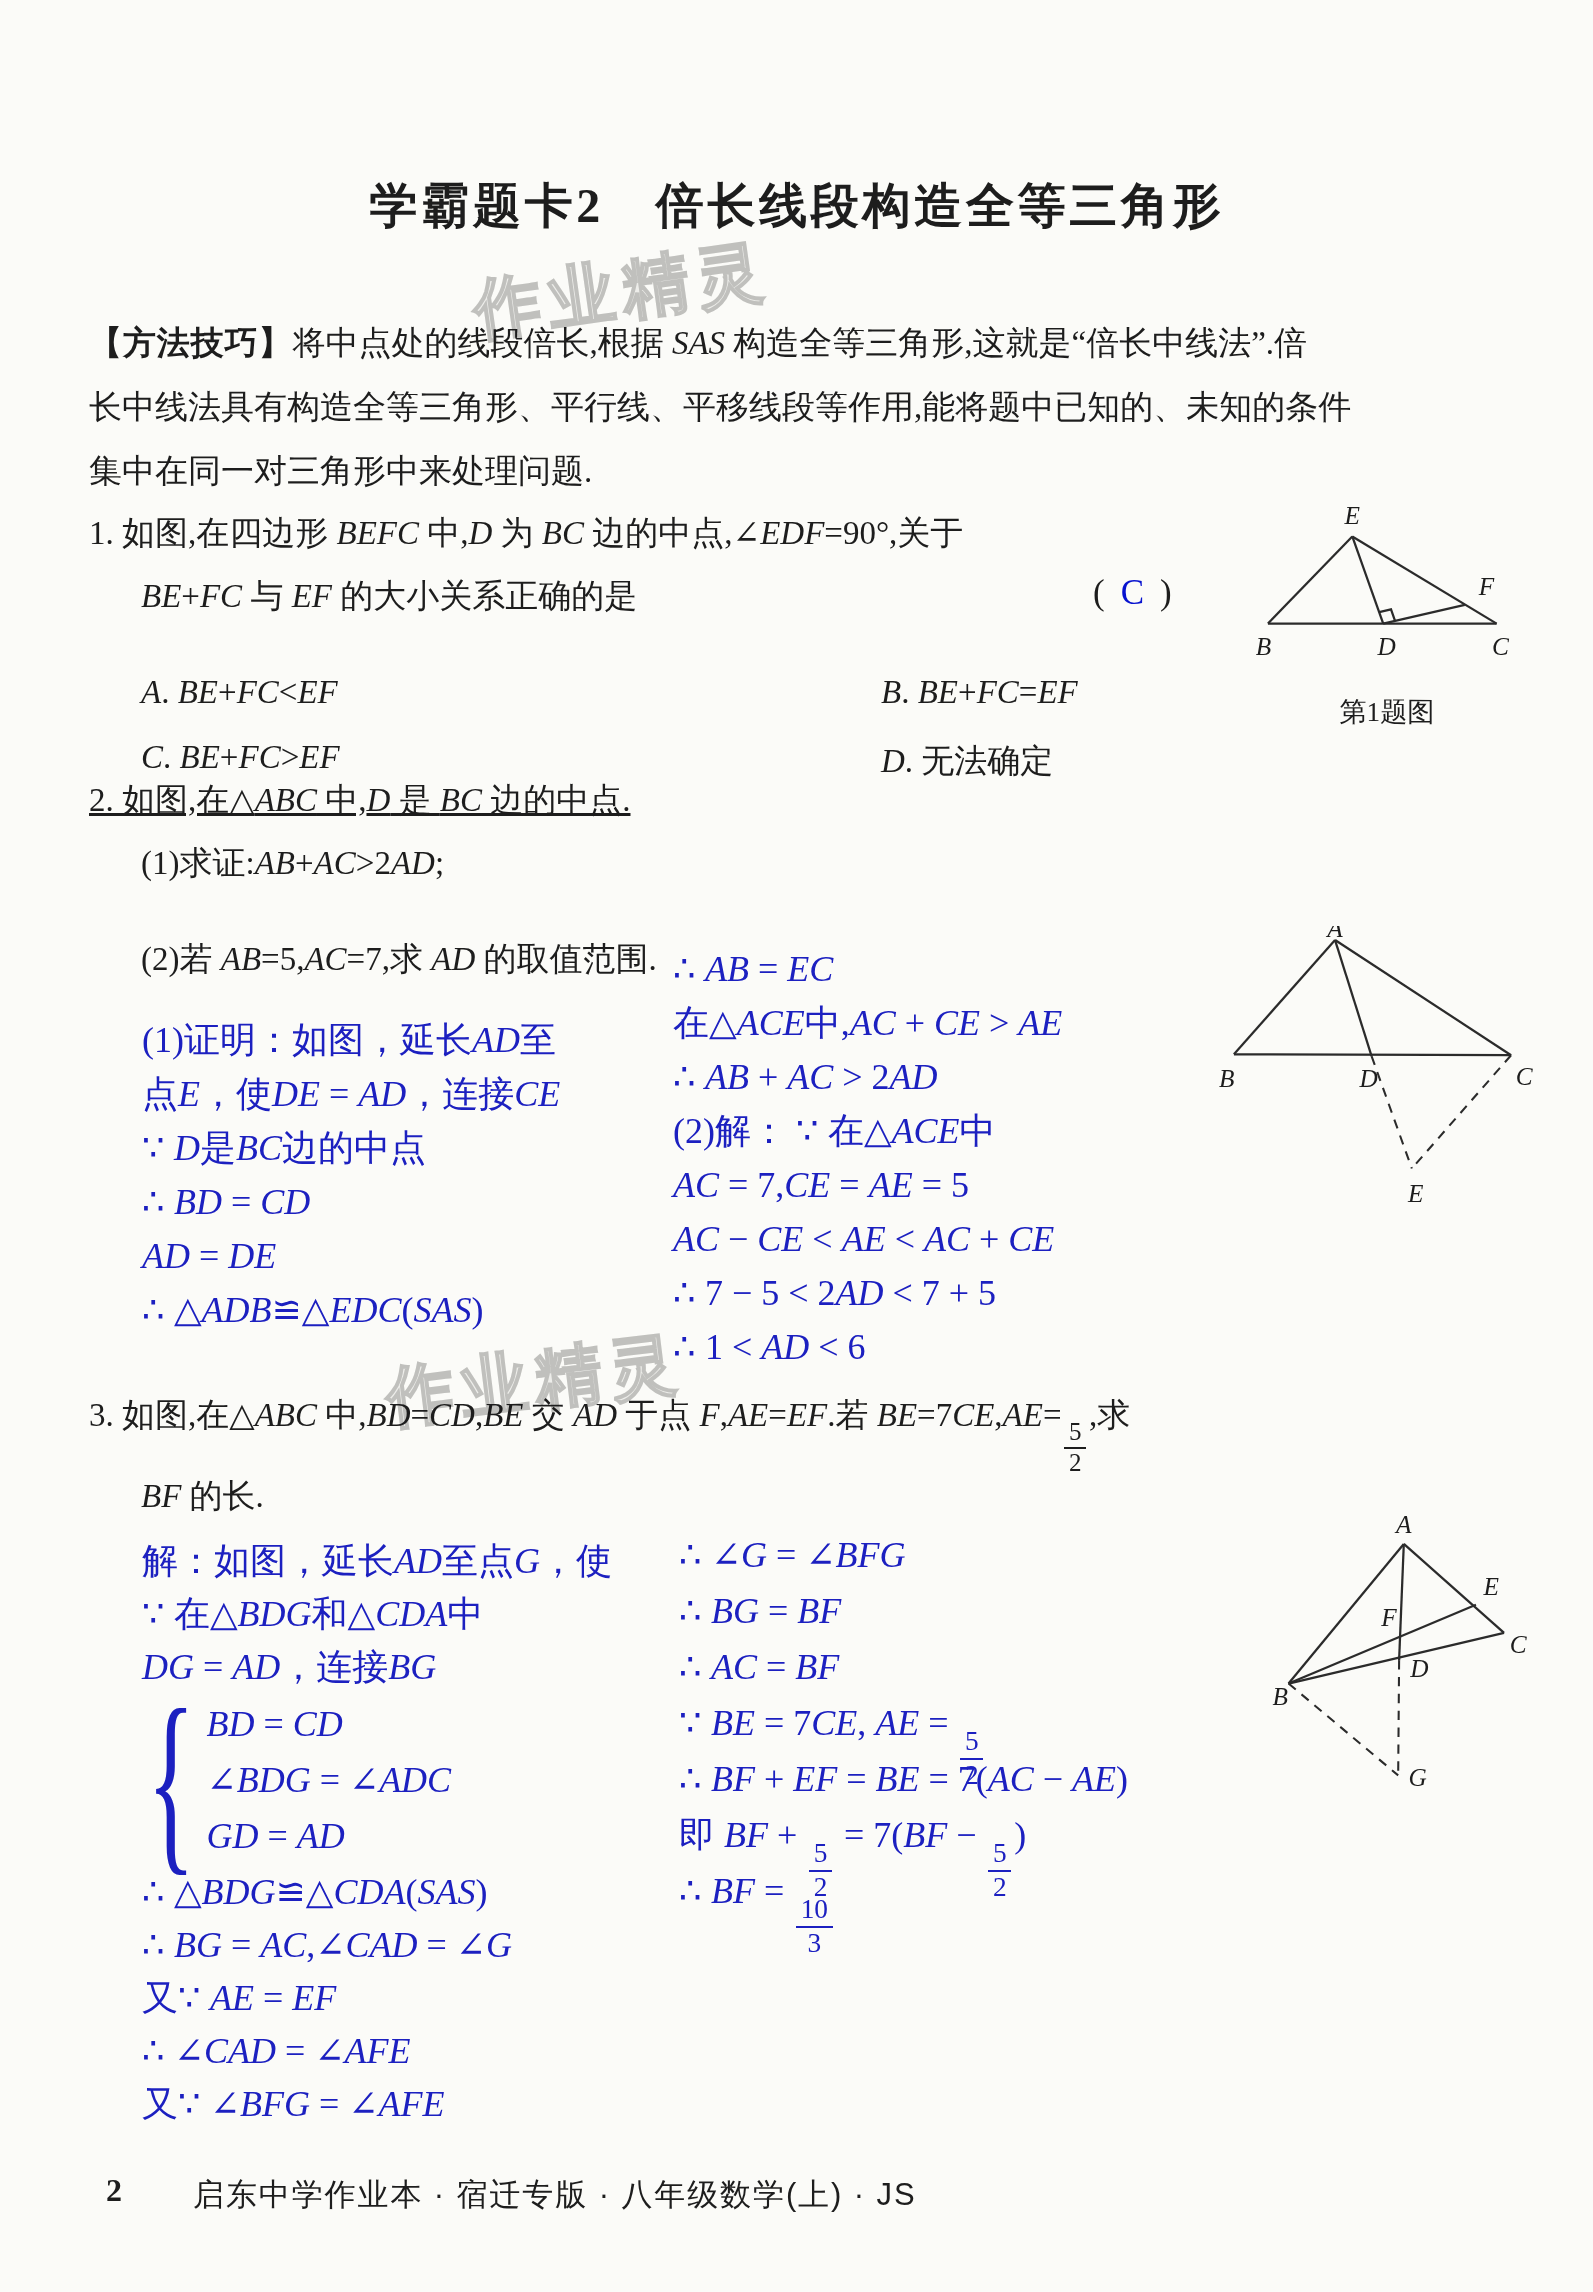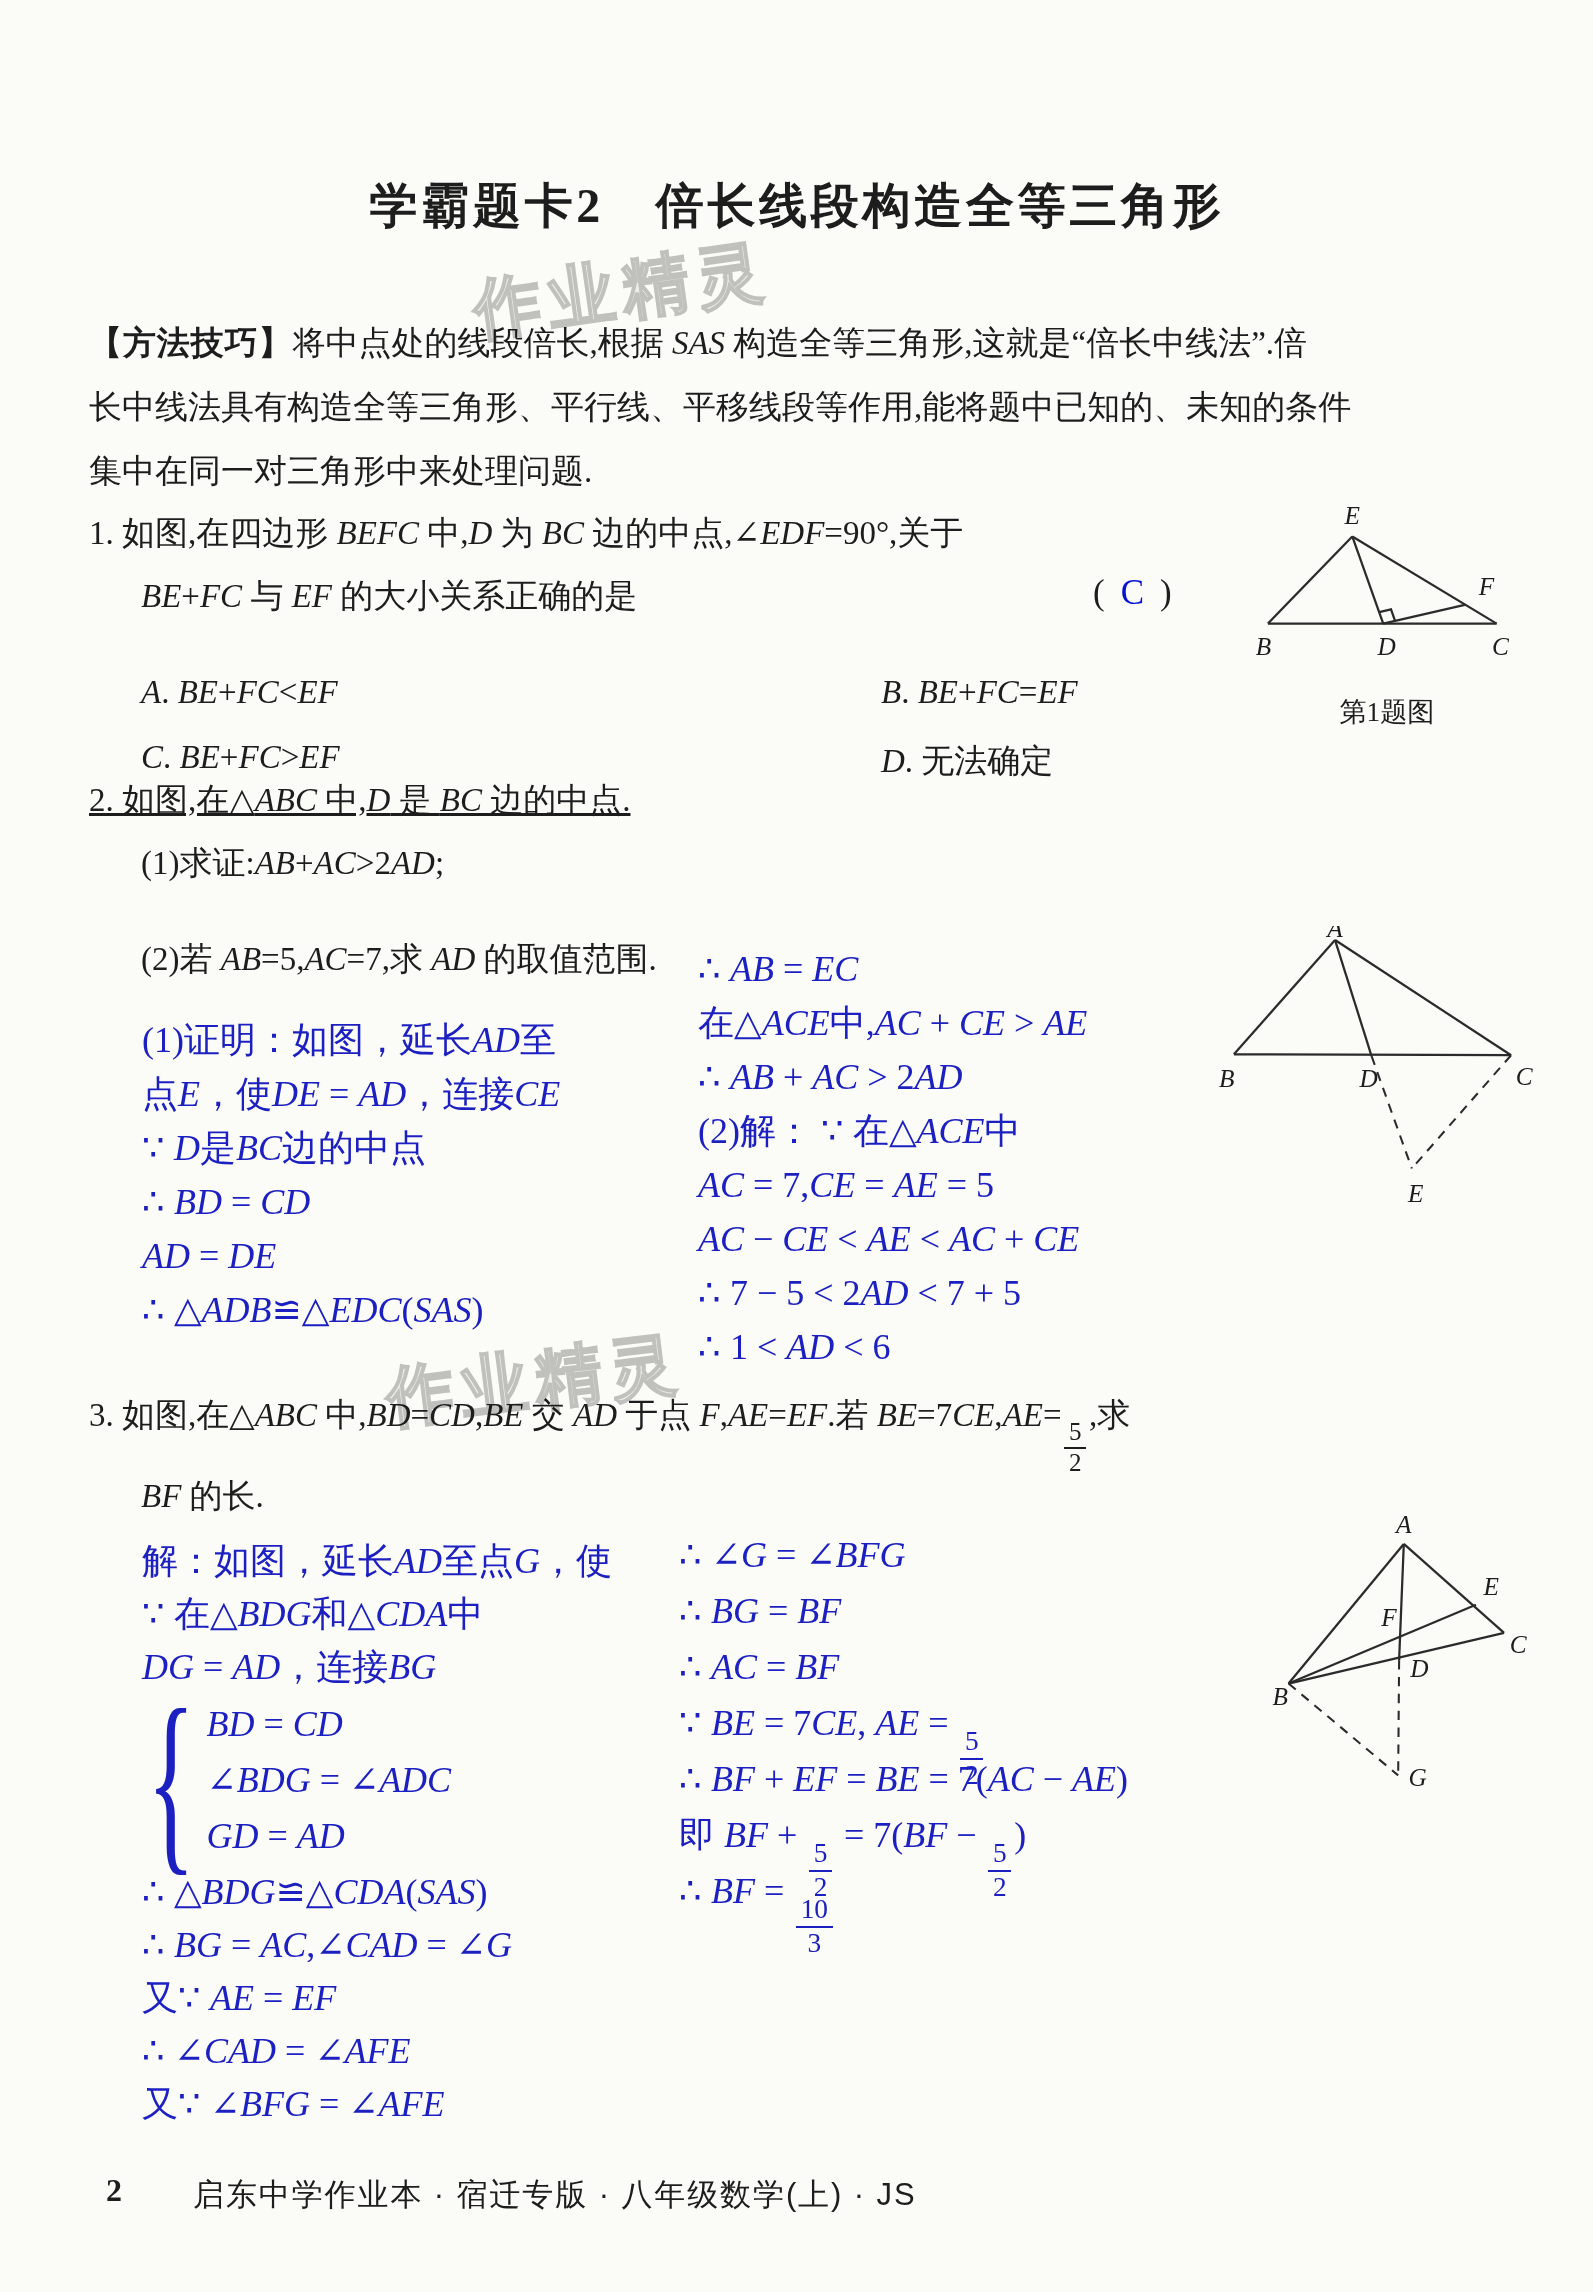--- a/index.html
+++ b/index.html
@@ -88,21 +88,21 @@
   <div class="abs stmt" style="left:141px;top:905px;margin-top:32px;">(2)若 <span class="m">AB</span>=5,<span class="m">AC</span>=7,求 <span class="m">AD</span> 的取值范围.</div>
 
   <div class="abs blue lh58" style="left:142px;top:1013px;">
       <div class="tline">(1)证明：如图，延长<span class="m">AD</span>至</div>
       <div class="tline">点<span class="m">E</span>，使<span class="m">DE</span> = <span class="m">AD</span>，连接<span class="m">CE</span></div>
       <div class="tline">∵ <span class="m">D</span>是<span class="m">BC</span>边的中点</div>
       <div class="tline">∴ <span class="m">BD</span> = <span class="m">CD</span></div>
       <div class="tline"><span class="m">AD</span> = <span class="m">DE</span></div>
       <div class="tline">∴ △<span class="m">ADB</span>≌△<span class="m">EDC</span>(<span class="m">SAS</span>)</div>
     </div>
-  <div class="abs blue lh58" style="left:673px;top:942px;margin-left:25px;">
+  <div class="abs blue lh58" style="left:673px;top:942px;">
       <div class="tline">∴ <span class="m">AB</span> = <span class="m">EC</span></div>
       <div class="tline">在△<span class="m">ACE</span>中,<span class="m">AC</span> + <span class="m">CE</span> &gt; <span class="m">AE</span></div>
       <div class="tline">∴ <span class="m">AB</span> + <span class="m">AC</span> &gt; 2<span class="m">AD</span></div>
       <div class="tline">(2)解： ∵ 在△<span class="m">ACE</span>中</div>
       <div class="tline"><span class="m">AC</span> = 7,<span class="m">CE</span> = <span class="m">AE</span> = 5</div>
       <div class="tline"><span class="m">AC</span> − <span class="m">CE</span> &lt; <span class="m">AE</span> &lt; <span class="m">AC</span> + <span class="m">CE</span></div>
       <div class="tline">∴ 7 − 5 &lt; 2<span class="m">AD</span> &lt; 7 + 5</div>
       <div class="tline">∴ 1 &lt; <span class="m">AD</span> &lt; 6</div>
     </div>
 

